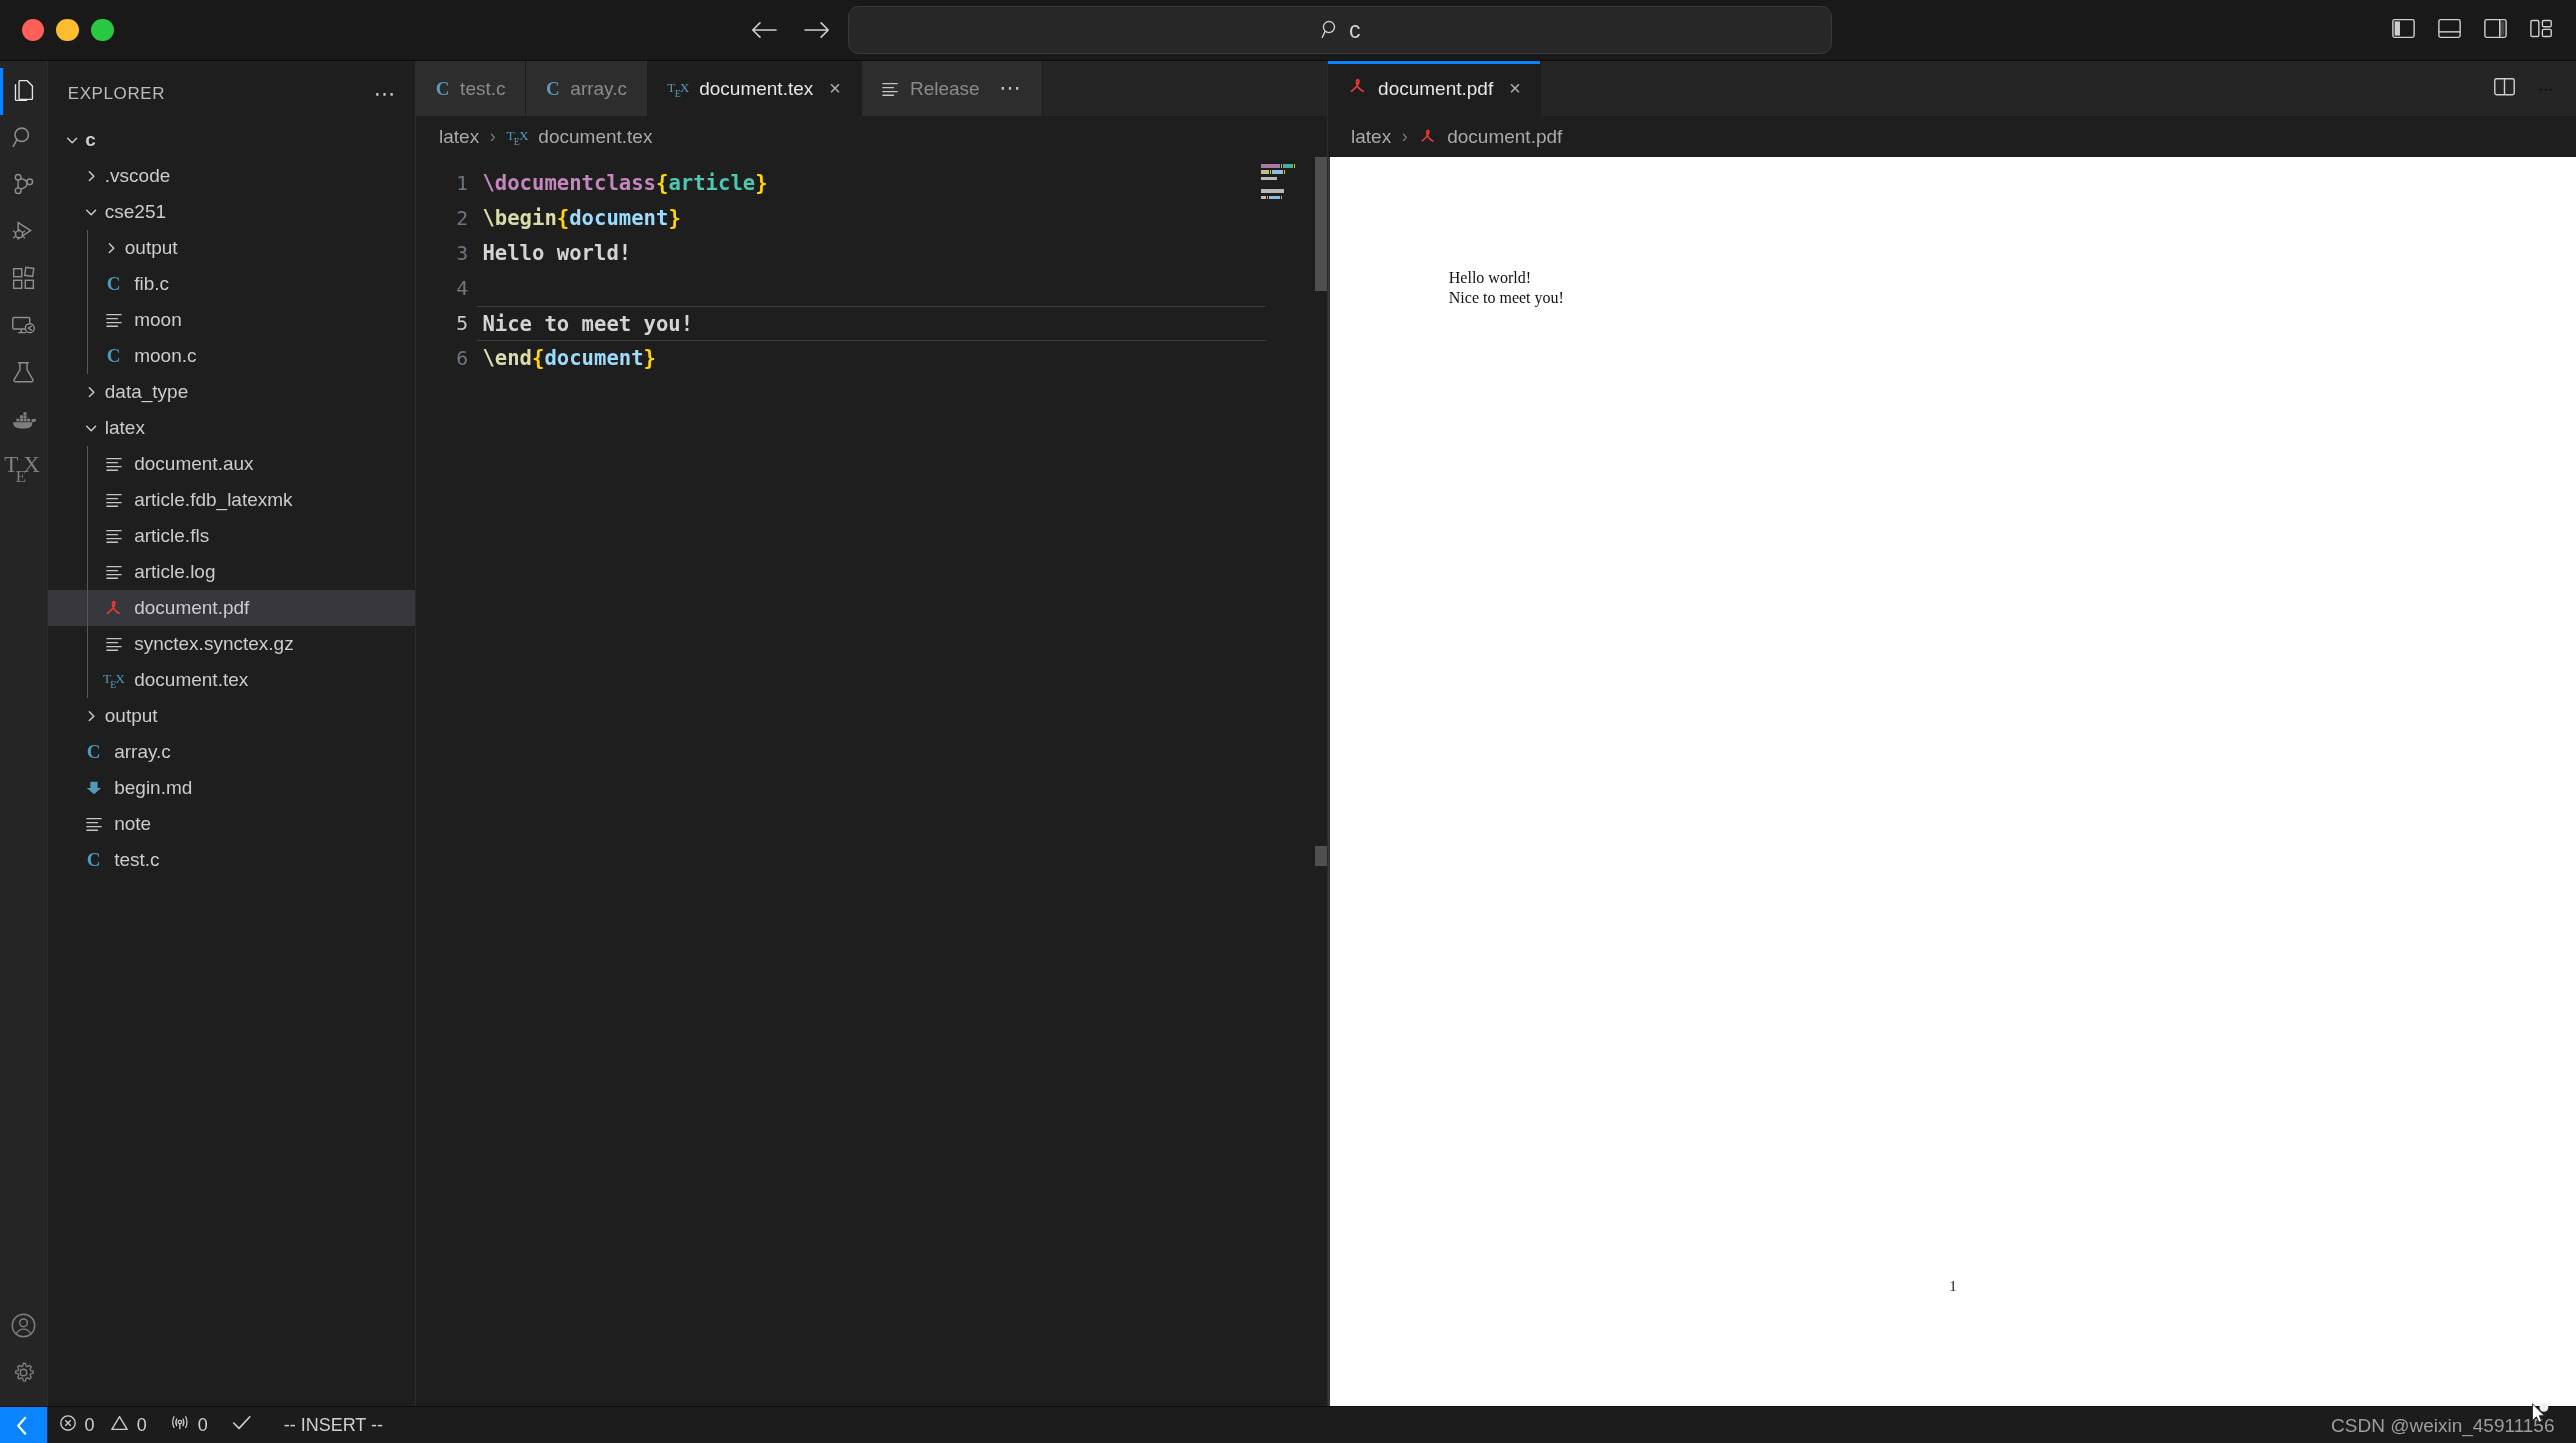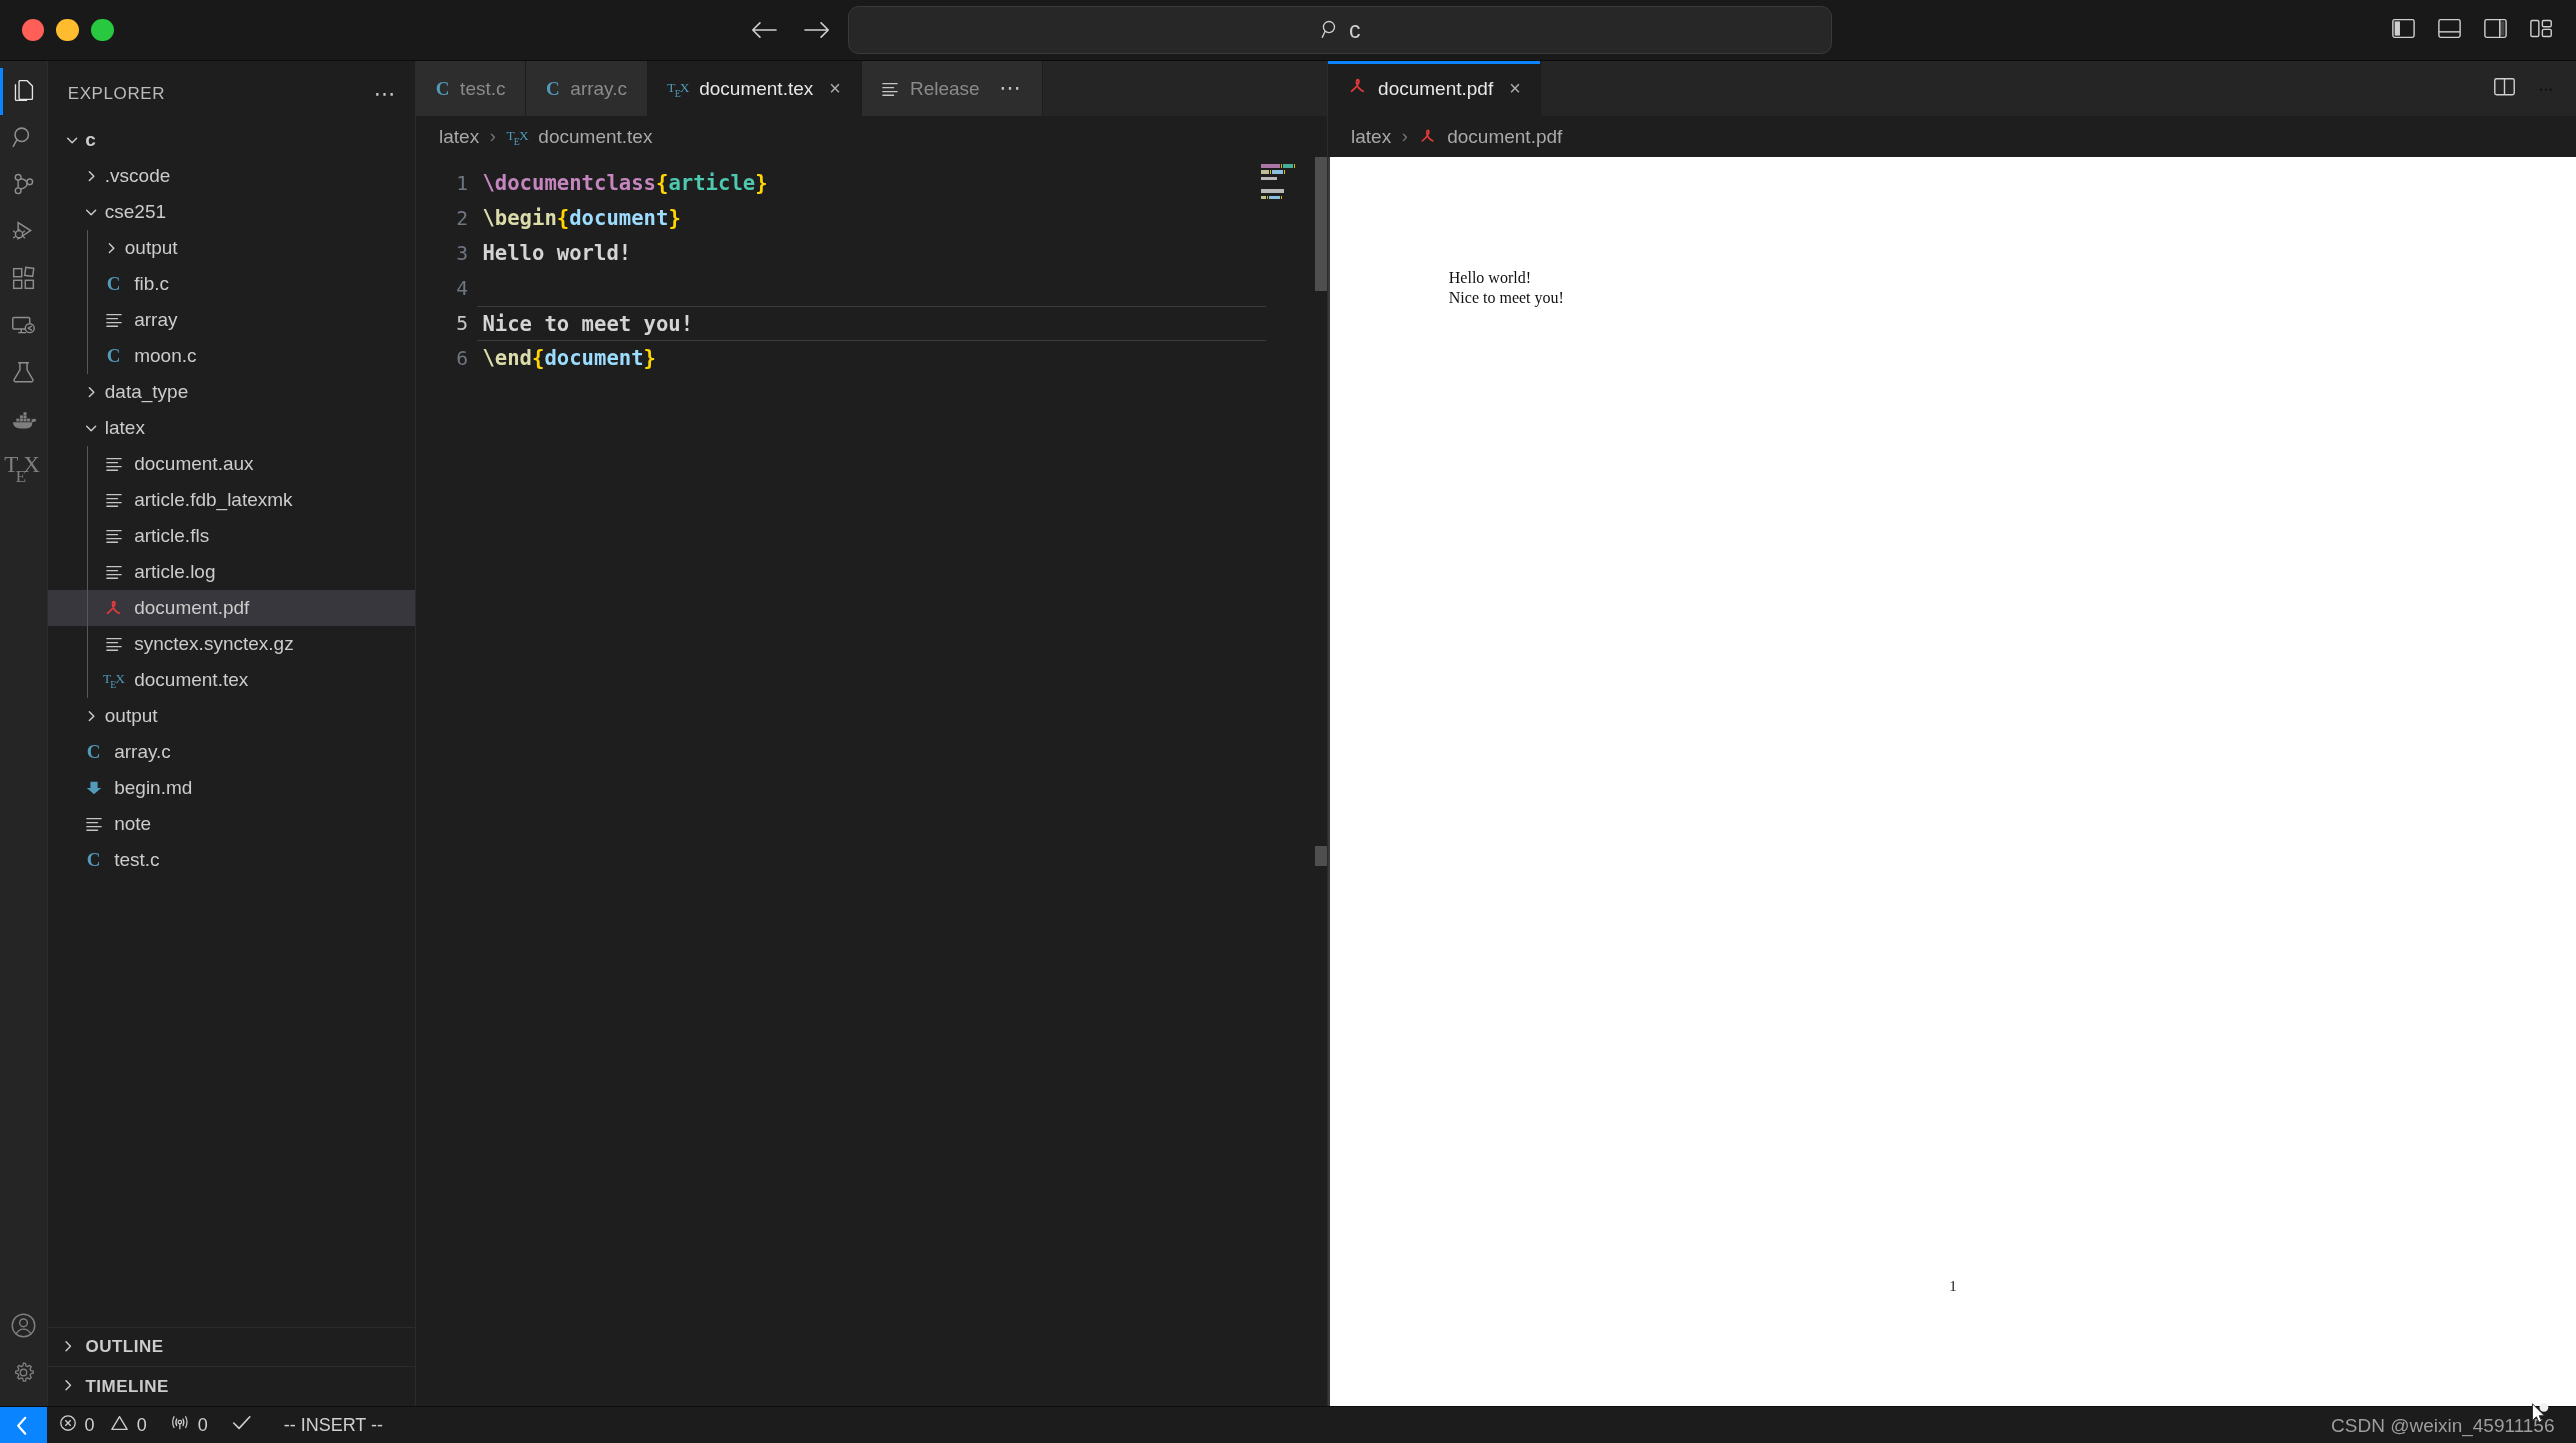--- a/index.html
+++ b/index.html
@@ -468,21 +468,21 @@
             <span class="fname">fib.c</span>
             <span class="guide" style="left: 39px;"></span>
           </div>
           <div class="row">
             <span style="width: 52px; flex: 0 0 52px;"></span>
             <span class="ficon">
               <svg width="18" height="16" viewBox="0 0 20 18">
                 <path d="M2 3 h16 M2 7.5 h12 M2 12 h16 M2 16 h12" stroke="#c5c5c5" stroke-width="1.5" stroke-linecap="round"></path>
               </svg>
             </span>
-            <span class="fname">array</span>
+            <span class="fname">moon</span>
             <span class="guide" style="left: 39px;"></span>
           </div>
           <div class="row">
             <span style="width: 52px; flex: 0 0 52px;"></span>
             <span class="ficon">
               <span class="c-icon">C</span>
             </span>
             <span class="fname">moon.c</span>
             <span class="guide" style="left: 39px;"></span>
           </div>
@@ -607,38 +607,20 @@
             <span class="fname">note</span>
           </div>
           <div class="row">
             <span style="width: 32px; flex: 0 0 32px;"></span>
             <span class="ficon">
               <span class="c-icon">C</span>
             </span>
             <span class="fname">test.c</span>
           </div>
         </div>
-      <div class="sb-panels">
-        <div class="panel-head">
-          <span>
-            <svg width="12.5" height="12.5" viewBox="0 0 14 14">
-                <path d="M4.5 2 L9.5 7 L4.5 12" stroke="#cccccc" stroke-width="1.6" fill="none" stroke-linecap="round" stroke-linejoin="round"></path>
-              </svg>
-          </span>
-          <span>OUTLINE</span>
-        </div>
-        <div class="panel-head" style="border-bottom:none;">
-          <span>
-            <svg width="12.5" height="12.5" viewBox="0 0 14 14">
-                <path d="M4.5 2 L9.5 7 L4.5 12" stroke="#cccccc" stroke-width="1.6" fill="none" stroke-linecap="round" stroke-linejoin="round"></path>
-              </svg>
-          </span>
-          <span>TIMELINE</span>
-        </div>
-      </div>
     </div>
 
     <div class="groups">
 
       <div class="group g1">
         <div class="tabsrow" id="tabs-g1">
             <div class="tab">
               <span style="display: flex; align-items: center;">
                 <span class="c-icon">C</span>
               </span>

